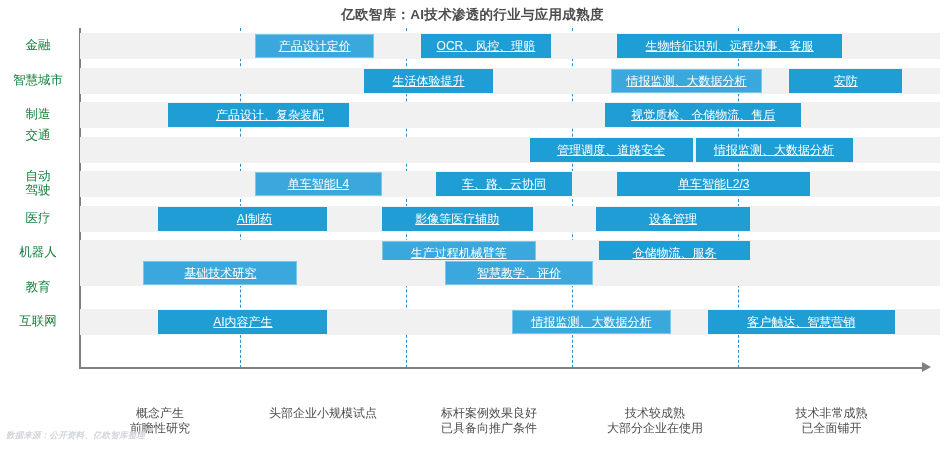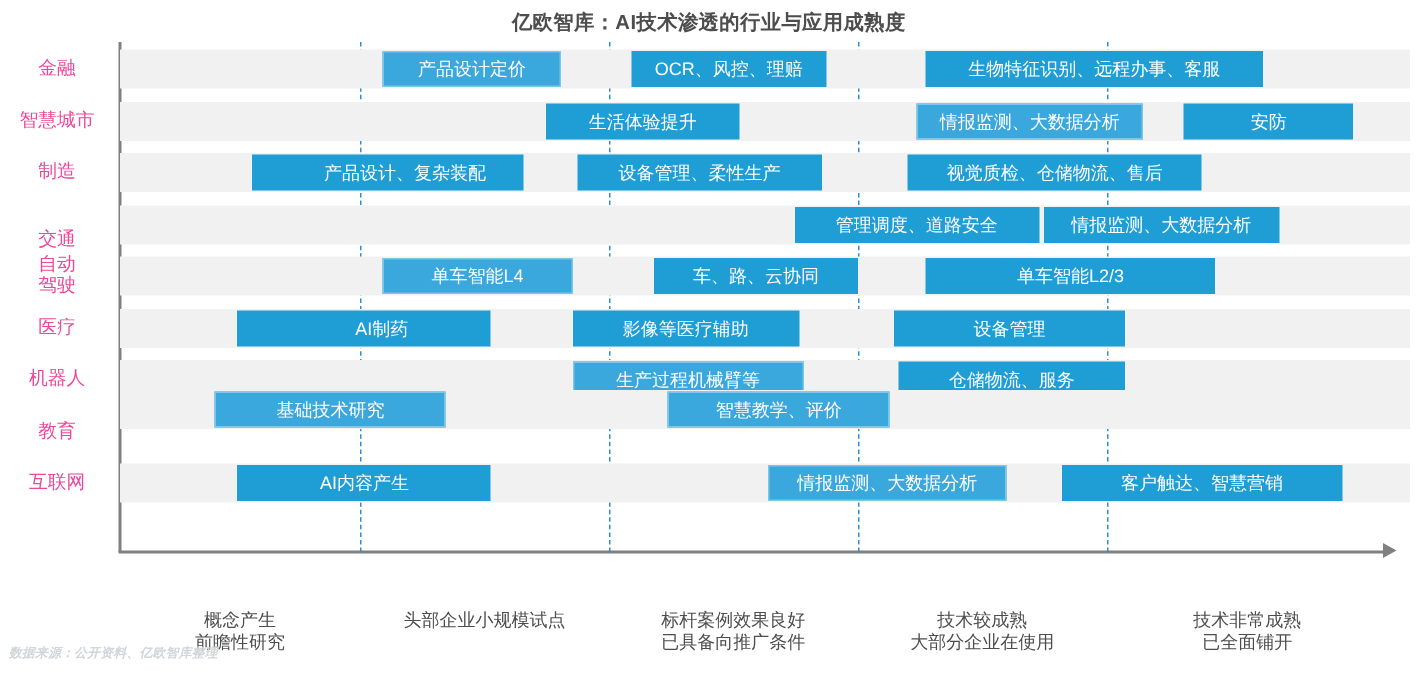--- a/index.html
+++ b/index.html
@@ -45,35 +45,36 @@
     width: 100%;
     height: 100%;
     background: #f1f1f1;
   }
   .ylabel {
     position: absolute;
     left: 2px;
     width: 72px;
     text-align: center;
     font-size: 12.5px;
-    color: #ec4899;
+    color: #15803d;
     line-height: 14px;
   }
   .bar {
     position: absolute;
     top: 1px;
     height: 24px;
     background: #1f9ed6;
     color: #ffffff;
     font-size: 12px;
     line-height: 24px;
     text-align: center;
     white-space: nowrap;
     overflow: hidden;
     box-sizing: border-box;
+    text-decoration: underline;
   }
   .bar.light {
     background: #3aa8dc;
     border: 1px solid #7cc6e6;
   }
   .bar.light span { line-height: 22px; display: block; }
   .gridline {
     position: absolute;
     top: 0;
     width: 0;
@@ -154,21 +155,20 @@
         <div class="row-band"></div>
         <div class="bar" style="left: 283.679px; width: 129.768px;"><span>生活体验提升</span></div>
         <div class="bar light" style="left: 531.143px; width: 150.893px;">
           <span>情报监测、大数据分析</span>
         </div>
         <div class="bar" style="left: 709.196px; width: 113.17px;"><span>安防</span></div>
       </div>
       <div class="row" style="top: 74px;">
         <div class="row-band"></div>
         <div class="bar" style="left: 87.5179px; width: 181px; padding-left: 24px;"><span>产品设计、复杂装配</span></div>
-        <div class="bar" style="left: 304.804px; width: 162.964px;"><span>设备管理、柔性生产</span></div>
         <div class="bar" style="left: 525.107px; width: 196.161px;"><span>视觉质检、仓储物流、售后</span></div>
       </div>
       <div class="row" style="top: 108.5px;">
         <div class="row-band"></div>
         <div class="bar" style="left: 449.661px; width: 163px;"><span>管理调度、道路安全</span></div>
         <div class="bar" style="left: 615.643px; width: 156.929px;"><span>情报监测、大数据分析</span></div>
       </div>
       <div class="row" style="top: 143px;">
         <div class="row-band"></div>
         <div class="bar light" style="left: 175.036px; width: 126.75px;">
@@ -211,21 +211,21 @@
   <div id="ylabels">
       <div class="ylabel" style="top: 10px;">
         <div>金融</div>
       </div>
       <div class="ylabel" style="top: 44.5px;">
         <div>智慧城市</div>
       </div>
       <div class="ylabel" style="top: 79px;">
         <div>制造</div>
       </div>
-      <div class="ylabel" style="top: 124px;">
+      <div class="ylabel" style="top: 100px;">
         <div>交通</div>
       </div>
       <div class="ylabel" style="top: 141px;">
         <div>自动</div>
         <div>驾驶</div>
       </div>
       <div class="ylabel" style="top: 182.5px;">
         <div>医疗</div>
       </div>
       <div class="ylabel" style="top: 217px;">

